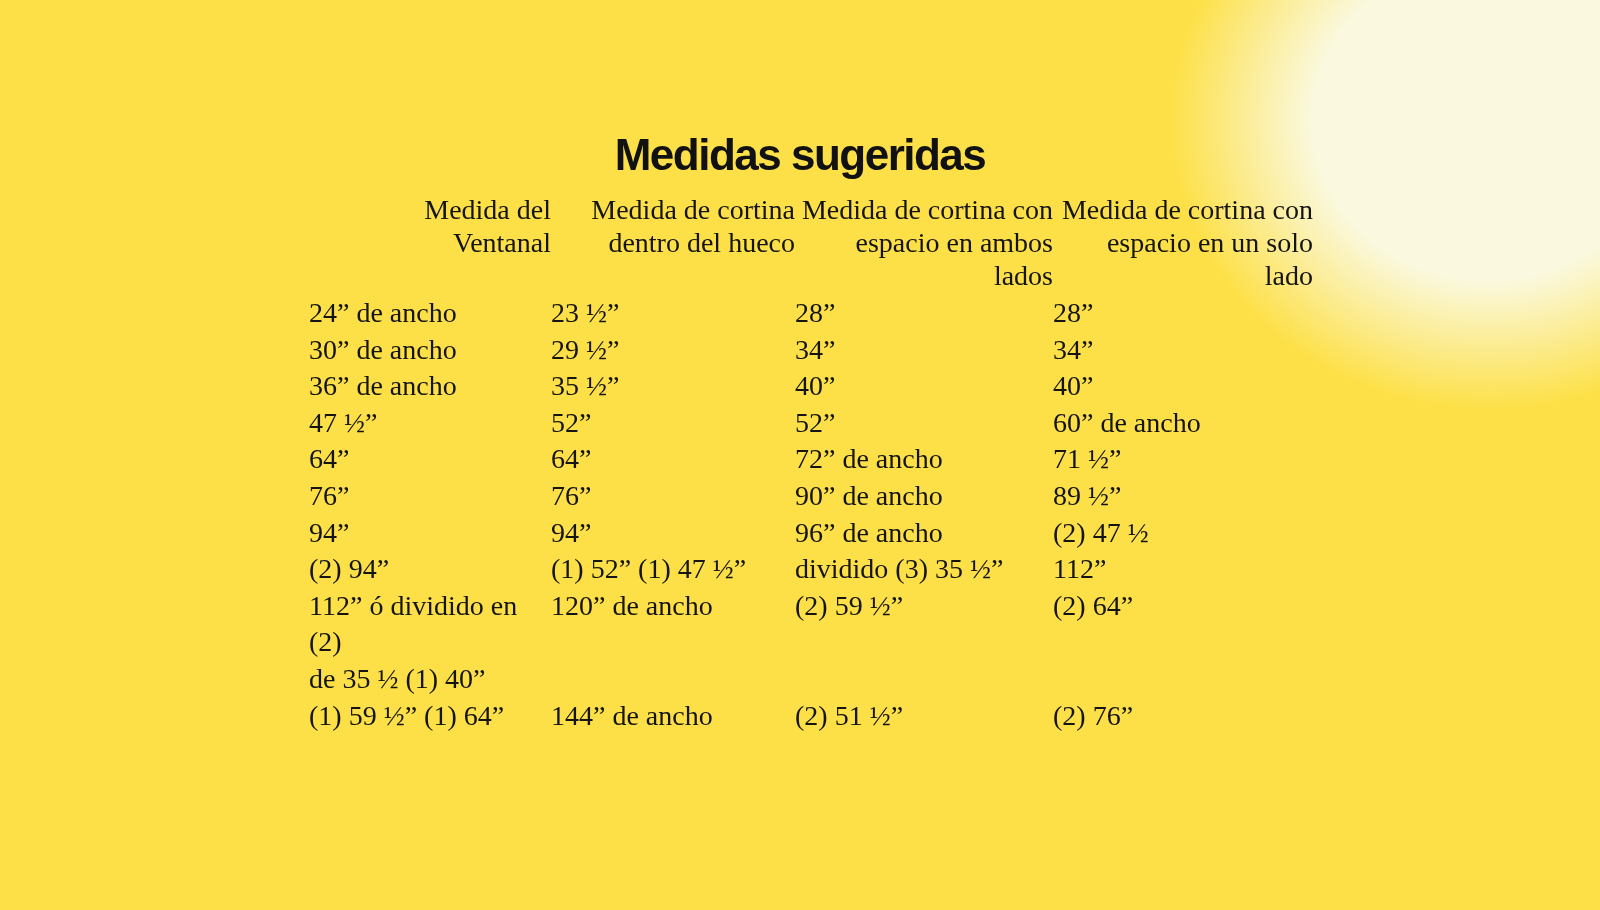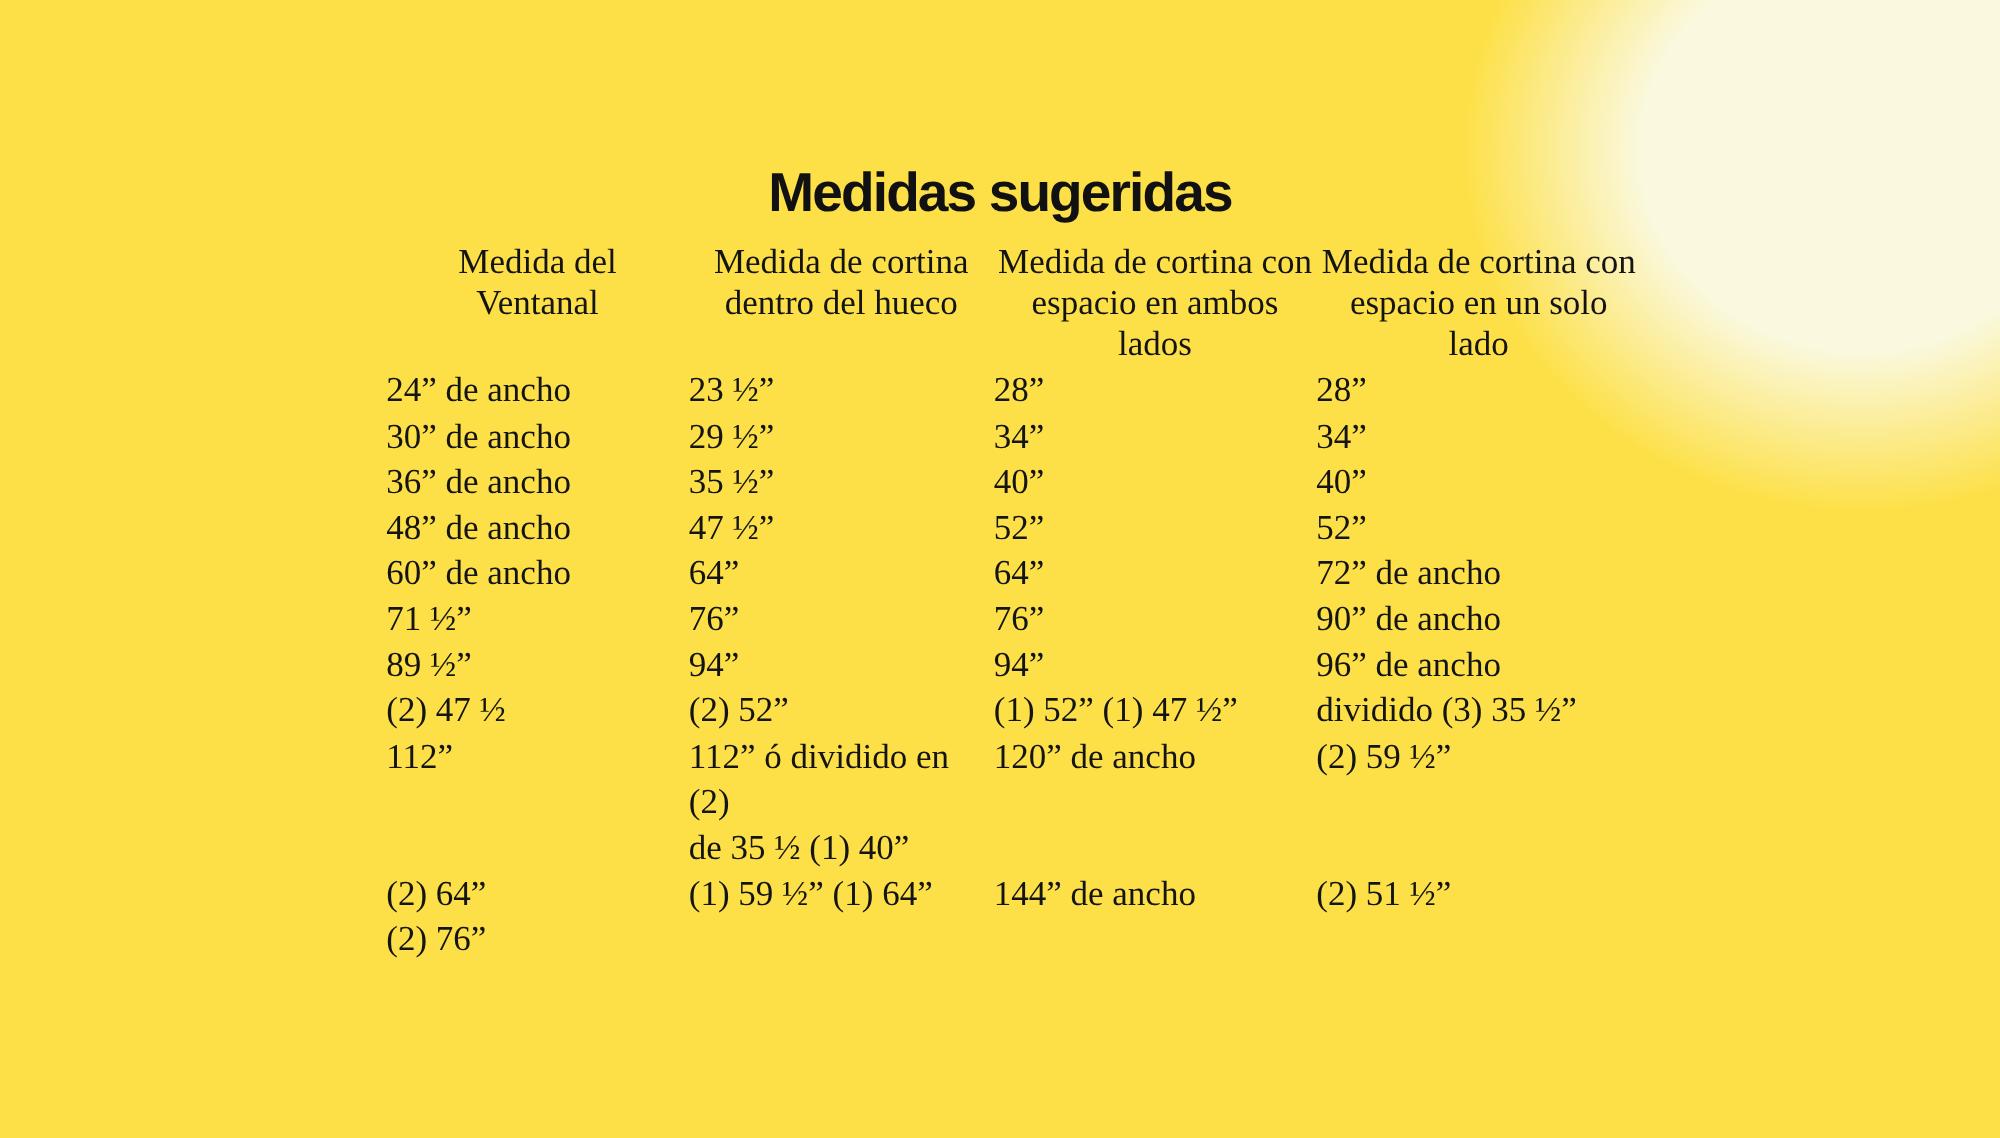--- a/index.html
+++ b/index.html
@@ -44,21 +44,21 @@
     position: absolute;
     left: 309px;
     top: 193px;
     display: grid;
     grid-template-columns: 242px 244px 258px 260px;
     align-items: start;
   }
   .hcell {
     font-size: 28px;
     line-height: 33px;
-    text-align: center;
+    text-align: right;
     white-space: pre-line;
     padding-bottom: 3px;
   }
   .cell {
     font-size: 28px;
     line-height: 36.6px;
     text-align: left;
     white-space: pre-line;
   }
 </style>
@@ -91,42 +91,41 @@
     <div class="cell">30” de ancho</div>
     <div class="cell">29 ½”</div>
     <div class="cell">34”</div>
     <div class="cell">34”</div>
 
     <div class="cell">36” de ancho</div>
     <div class="cell">35 ½”</div>
     <div class="cell">40”</div>
     <div class="cell">40”</div>
 
-    <div class="cell">48” de ancho</div>
     <div class="cell">47 ½”</div>
     <div class="cell">52”</div>
     <div class="cell">52”</div>
 
     <div class="cell">60” de ancho</div>
     <div class="cell">64”</div>
     <div class="cell">64”</div>
 
     <div class="cell">72” de ancho</div>
     <div class="cell">71 ½”</div>
     <div class="cell">76”</div>
     <div class="cell">76”</div>
 
     <div class="cell">90” de ancho</div>
     <div class="cell">89 ½”</div>
     <div class="cell">94”</div>
     <div class="cell">94”</div>
 
     <div class="cell">96” de ancho</div>
     <div class="cell">(2) 47 ½</div>
-    <div class="cell">(2) 52”</div>
+    <div class="cell">(2) 94”</div>
     <div class="cell">(1) 52” (1) 47 ½”</div>
 
     <div class="cell">dividido (3) 35 ½”</div>
     <div class="cell">112”</div>
     <div class="cell">112” ó dividido en (2)
 de 35 ½ (1) 40”</div>
 
     <div class="cell">120” de ancho</div>
     <div class="cell">(2) 59 ½”</div>
     <div class="cell">(2) 64”</div>

